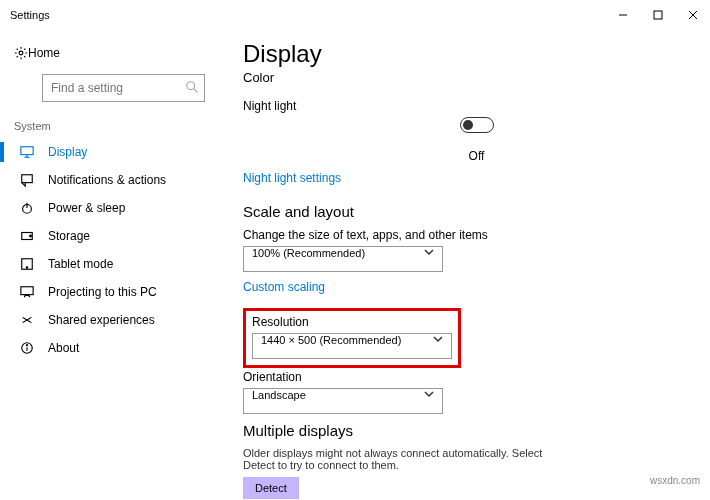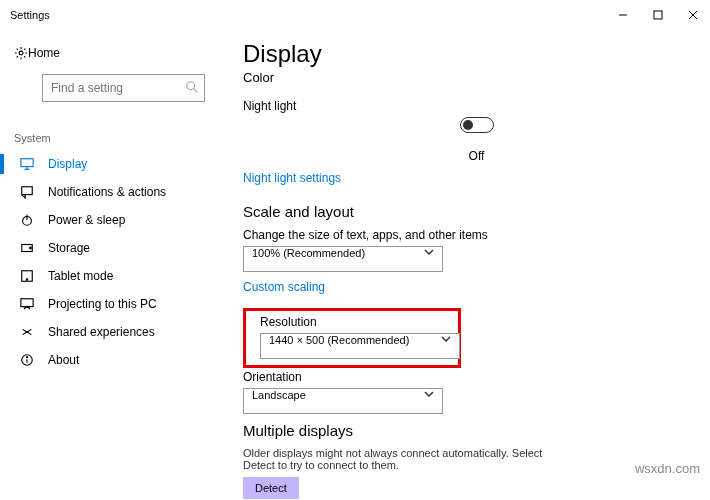--- a/index.html
+++ b/index.html
@@ -5,45 +5,45 @@
   * { box-sizing: border-box; margin: 0; padding: 0; font-family: "Segoe UI", Arial, sans-serif; }
   body { width: 710px; height: 500px; background: #fff; font-size: 12px; color: #000; position: relative; overflow: hidden; }
   .titlebar { height: 30px; display: flex; align-items: center; padding-left: 10px; }
   .titlebar-title { font-size: 11px; }
   .winctrls { margin-left: auto; display: flex; }
   .winbtn { width: 35px; height: 30px; display: flex; align-items: center; justify-content: center; font-size: 11px; }
   .content { display: flex; height: calc(100% - 30px); }
   .sidebar { width: 215px; padding: 10px 0 0 10px; }
   .home-row { display: flex; align-items: center; padding: 6px 4px 14px 4px; }
   .home-label { font-size: 12px; }
-  .search-wrap { position: relative; width: 195px; margin-bottom: 30px; padding-left: 32px; }
+  .search-wrap { position: relative; width: 195px; margin-bottom: 18px; padding-left: 32px; }
   .search-input { width: 100%; height: 28px; border: 1px solid #999; padding: 0 26px 0 8px; font-size: 12px; }
   .search-icon { position: absolute; right: 6px; top: 6px; opacity: 0.6; }
   .section-label { font-size: 11px; color: #666; margin: 4px 0 6px 4px; }
   .nav { list-style: none; }
   .nav li { display: flex; align-items: center; gap: 14px; padding: 7px 4px 7px 10px; cursor: default; font-size: 12px; }
   .nav li.active { color: #0078d7; position: relative; }
   .nav li.active::before { content: ""; position: absolute; left: -10px; top: 4px; bottom: 4px; width: 4px; background: #0078d7; }
   .ico { width: 14px; height: 14px; display: inline-flex; align-items: center; justify-content: center; }
   .ico svg { width: 14px; height: 14px; stroke: currentColor; fill: none; stroke-width: 1.3; }
   .main { flex: 1; padding: 10px 0 0 28px; overflow: hidden; }
   h1 { font-size: 24px; font-weight: 400; margin-bottom: 2px; }
   .sub { font-size: 13px; margin-bottom: 14px; }
   .label { font-size: 12px; margin-bottom: 4px; }
   .toggle-row { display: flex; align-items: center; gap: 16px; margin-bottom: 8px; flex-direction: column; }
   .toggle { width: 34px; height: 16px; border: 1px solid #333; border-radius: 10px; position: relative; }
   .toggle::after { content: ""; width: 10px; height: 10px; background: #333; border-radius: 50%; position: absolute; left: 2px; top: 2px; }
   .link { color: #0078d7; font-size: 12px; display: inline-block; margin-bottom: 14px; }
   h2 { font-size: 15px; font-weight: 400; margin: 4px 0 8px 0; }
   .dropdown { width: 200px; height: 26px; border: 1px solid #999; display: flex; align-items: flex-start; justify-content: space-between; padding: 0 8px; font-size: 11px; margin-bottom: 8px; background: #fff; }
   .chev svg { width: 10px; height: 10px; stroke: #333; fill: none; stroke-width: 1.5; }
-  .redbox { border: 3px solid #e00000; padding: 4px 6px 6px 14px; width: 218px; margin-bottom: 2px; }
+  .redbox { border: 3px solid #e00000; padding: 4px 6px 6px 6px; width: 218px; margin-bottom: 2px; }
   .desc { font-size: 11px; color: #333; margin-bottom: 6px; max-width: 330px; }
   .btn { background: #c4b5fd; border: none; padding: 5px 12px; font-size: 11px; }
-  .watermark { position: absolute; right: 10px; bottom: 24px; font-size: 13px; color: #888; }
+  .watermark { position: absolute; right: 10px; bottom: 14px; font-size: 10px; color: #888; }
 </style>
 </head>
 <body>
 
 <div class="titlebar">
   <span class="titlebar-title">Settings</span>
   <div class="winctrls">
     <div class="winbtn">
         <svg width="10" height="10">
           <line x1="1" y1="5" x2="9" y2="5" stroke="#000"></line>

